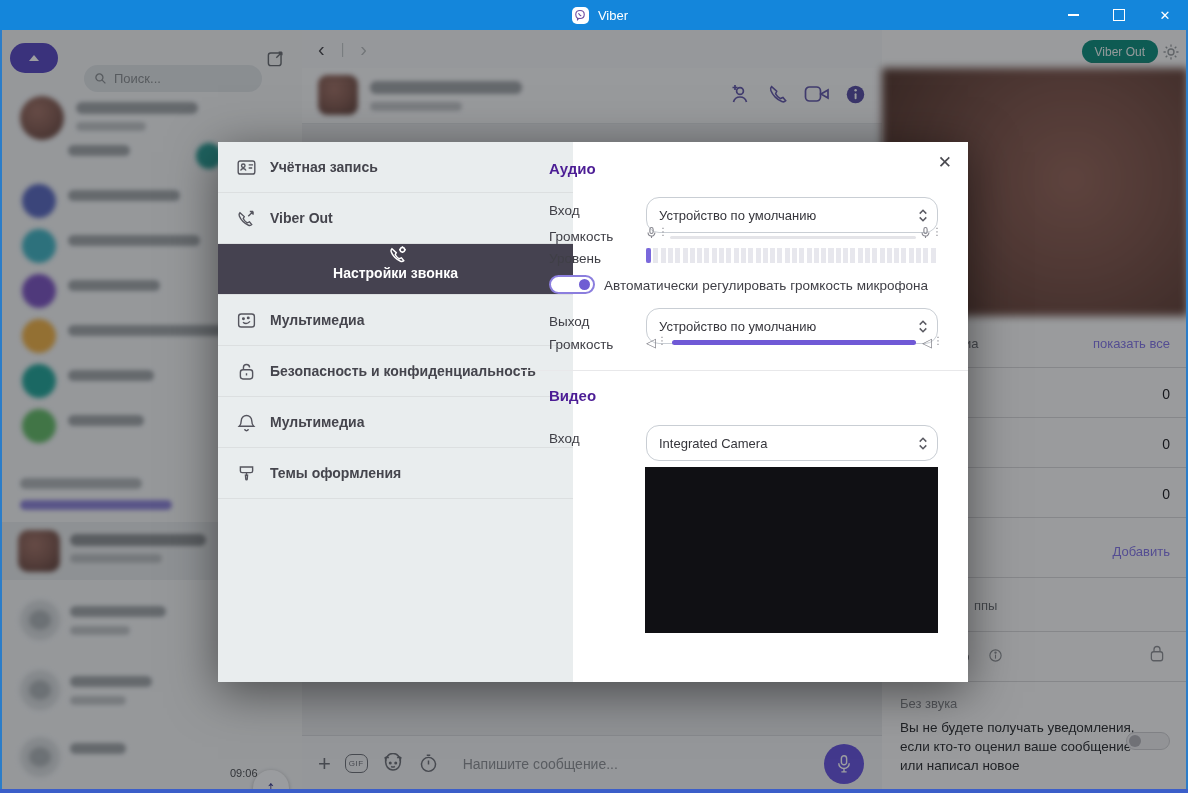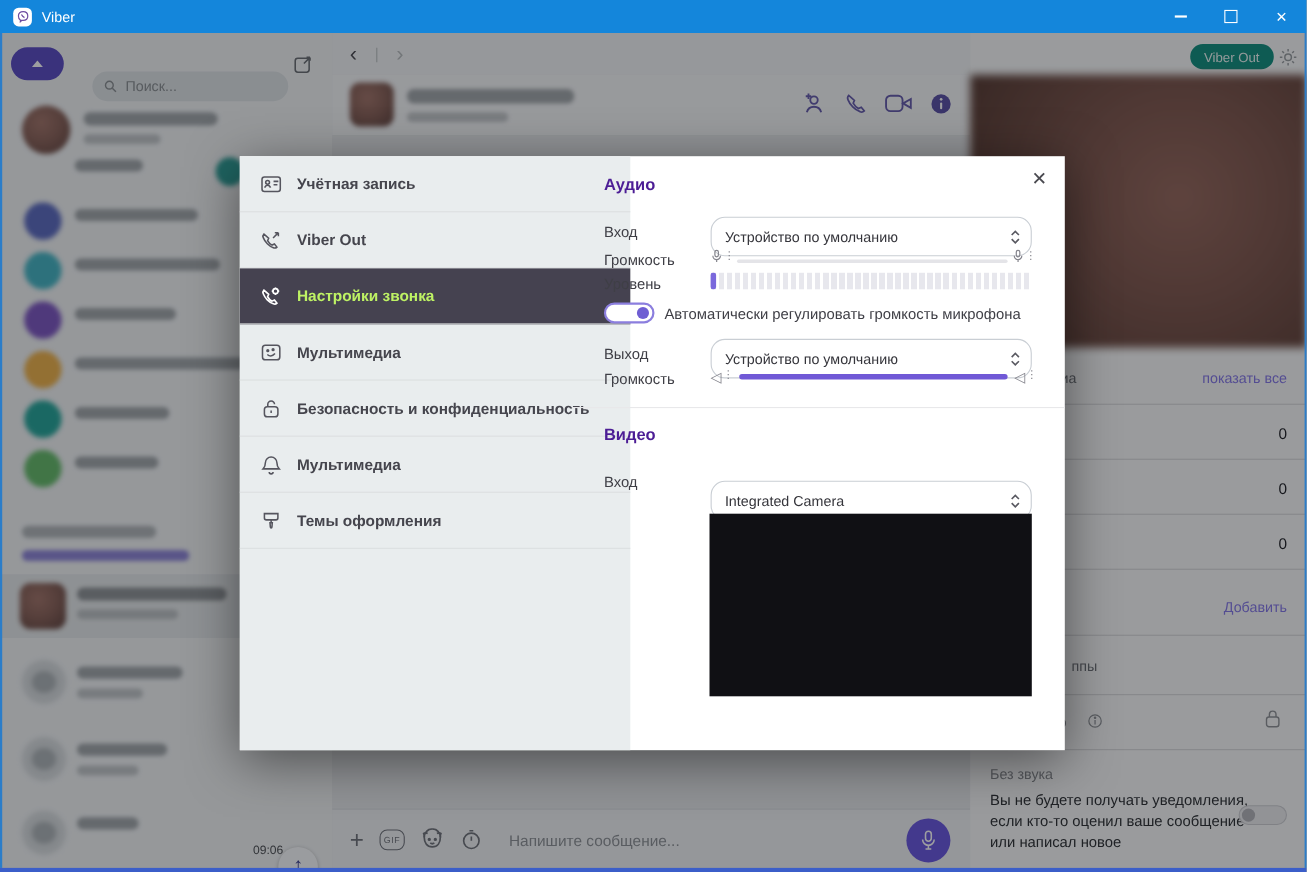--- a/index.html
+++ b/index.html
@@ -1,19 +1,19 @@
 <!DOCTYPE html>
 <html><head>
 <meta charset="utf-8">
 <style>
   html,body{margin:0;padding:0;background:#202124;}
   .app{position:relative;width:1188px;height:793px;overflow:hidden;font-family:"Liberation Sans",sans-serif;background:#e9ebed;-webkit-user-select:none;user-select:none;}
   .abs{position:absolute;}
   
-  .titlebar{position:absolute;left:0;top:0;width:1188px;height:30px;background:#1486db;display:flex;align-items:center;color:#fff;z-index:200;}
+  .titlebar{position:absolute;left:0;top:0;width:1188px;height:30px;background:#1486db;display:flex;align-items:center;color:#fff;z-index:200;justify-content:center;}
   .titlebar .logo{width:17px;height:17px;margin-left:12px;border-radius:5px;background:#fff;display:flex;align-items:center;justify-content:center;}
   .titlebar .appname{margin-left:9px;font-size:13px;}
   .wincontrols{position:absolute;right:0;top:0;height:30px;display:flex;}
   .winbtn{width:46px;height:30px;display:flex;align-items:center;justify-content:center;cursor:default;}
   .minbar{width:11px;height:1.5px;background:#fff;}
   .maxsq{width:10px;height:10px;border:1.2px solid #fff;}
   .closex{font-size:13px;color:#fff;}
   
   .sidebar{position:absolute;left:0;top:30px;width:302px;height:763px;background:#f3f5f6;}
   .chatcol{position:absolute;left:302px;top:30px;width:580px;height:763px;background:#e9ebed;}
@@ -51,21 +51,21 @@
   .toggleoff .knob{position:absolute;left:2px;top:2px;width:12px;height:12px;border-radius:50%;background:#b4b4ba;}
   
   .dim{position:absolute;left:0;top:30px;width:1188px;height:763px;background:rgba(10,12,18,0.40);z-index:50;}
   .bottomedge{position:absolute;left:0;top:789px;width:1188px;height:4px;background:#3b5ec9;z-index:60;}
   .sideedge{position:absolute;top:30px;width:2px;height:759px;background:#2b7dc9;z-index:60;}
   
   .modal{position:absolute;left:218px;top:142px;width:750px;height:540px;background:#fff;z-index:100;box-shadow:0 10px 45px rgba(0,0,0,.5);}
   .mmenu{position:absolute;left:0;top:0;width:355px;height:540px;background:#e9edee;}
   .mitem{height:50px;border-bottom:1px solid #dcdfe0;display:flex;align-items:center;color:#45454d;font-size:14px;font-weight:600;cursor:default;}
   .mitem svg{margin-left:18px;margin-right:13px;flex:none;color:#55555e;}
-  .mitem.sel{background:#454250;color:#bef264;}
+  .mitem.sel{background:#454250;color:#ffffff;flex-direction:column;}
   .mitem.sel svg{color:#fff;}
   .mpane{position:absolute;left:302px;top:0;width:448px;height:540px;}
   .mclose{position:absolute;right:12px;top:6px;font-size:17px;color:#4a4a50;padding:4px;}
   .mh{position:absolute;left:29px;font-size:15px;font-weight:700;color:#4c1d95;}
   .mlabel{position:absolute;left:29px;font-size:13.5px;color:#3f3f46;}
   .dd{position:absolute;left:126px;width:292px;height:36px;border:1px solid #c9ced4;border-radius:13px;box-sizing:border-box;display:flex;align-items:center;background:#fff;}
   .dd .ddtext{font-size:13px;color:#35353b;margin-left:12px;flex:1;white-space:nowrap;overflow:hidden;}
   .dd svg{margin-right:9px;color:#5a5a62;flex:none;}
   .volicon{position:absolute;display:flex;align-items:flex-start;color:#85858d;}
   .voldots{font-size:10px;color:#85858d;margin-left:1px;letter-spacing:0;}
@@ -391,21 +391,21 @@
       <div class="volicon" style="left:402px;top:193px">
         <span class="spk">◁</span>
         <span class="voldots">⋮</span>
       </div>
 
       <div class="mdivider"></div>
 
       <div class="mh" style="top:245px">Видео</div>
 
       <div class="mlabel" style="top:289px">Вход</div>
-      <div class="dd" style="top:295px">
+      <div class="dd" style="top:283px">
         <span class="ddtext">Integrated Camera</span>
         <svg width="10" height="15" viewBox="0 0 10 16" fill="none" stroke="currentColor" stroke-width="1.6">
             <path d="M1.5 6l3.5-3.5L8.5 6"></path>
             <path d="M1.5 10l3.5 3.5L8.5 10"></path>
           </svg>
       </div>
 
       <div class="preview"></div>
     </div>
   </div>

